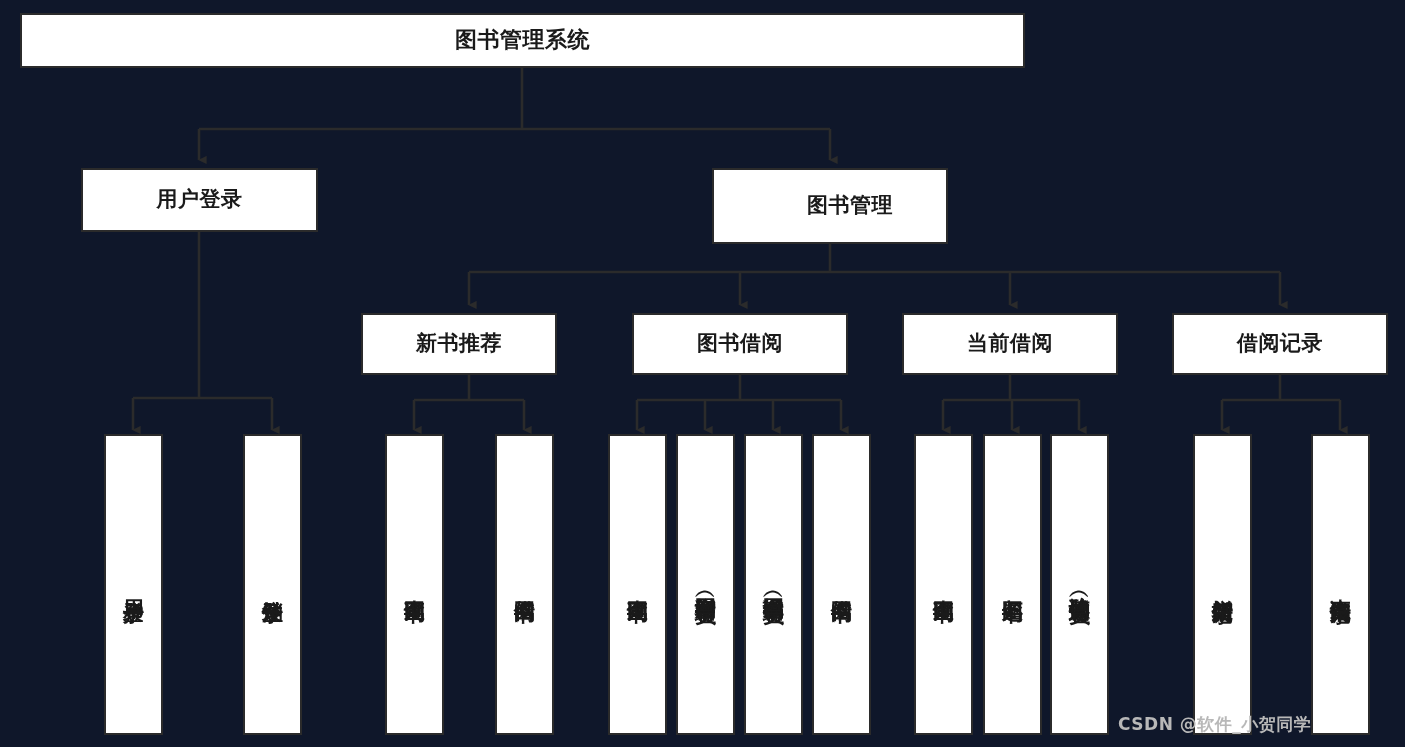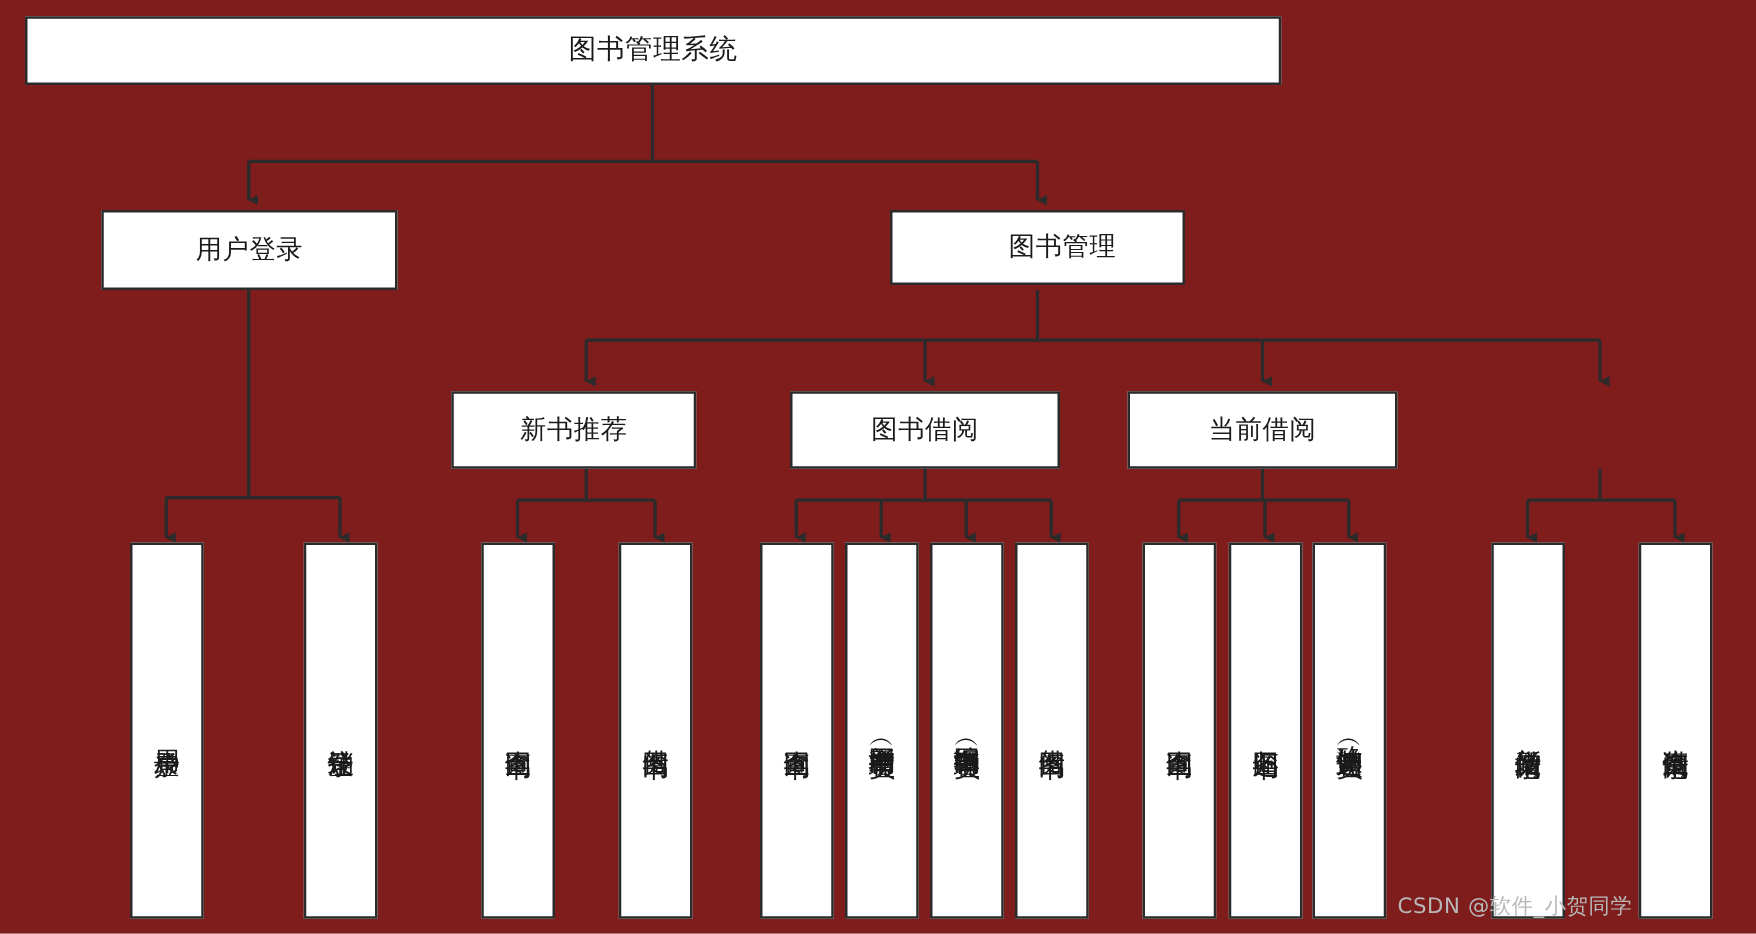--- a/index.html
+++ b/index.html
@@ -7,22 +7,23 @@
     padding: 0;
     background: #ffffff;
   }
   body {
     font-family: "DejaVu Sans", "Liberation Sans", sans-serif;
   }
   #canvas {
     position: relative;
     width: 1405px;
     height: 747px;
-    background: #7f1d1d;
+    background: #0f172a;
     overflow: hidden;
+    font-weight: bold;
   }
   #edges {
     position: absolute;
     left: 0;
     top: 0;
     width: 1405px;
     height: 747px;
     pointer-events: none;
   }
   .node {
@@ -124,33 +125,36 @@
     </g>
   </svg>
 
   <div class="node node-h node-root" style="left:20px; top:13px; width:1005px; height:55px;">
     <span>图书管理系统</span>
   </div>
 
   <div class="node node-h" style="left:81px; top:168px; width:237px; height:64px;">
     <span>用户登录</span>
   </div>
-  <div class="node node-h" style="left:712px; top:168px; width:236px; height:60px;padding-left:40px;">
+  <div class="node node-h" style="left:712px; top:168px; width:236px; height:76px;padding-left:40px;">
     <span>图书管理</span>
   </div>
 
   <div class="node node-h" style="left:361px; top:313px; width:196px; height:62px;">
     <span>新书推荐</span>
   </div>
   <div class="node node-h" style="left:902px; top:313px; width:216px; height:62px;">
     <span>当前借阅</span>
   </div>
   <div class="node node-h" style="left:632px; top:313px; width:216px; height:62px;">
     <span>图书借阅</span>
   </div>
+  <div class="node node-h" style="left:1172px; top:313px; width:216px; height:62px;">
+    <span>借阅记录</span>
+  </div>
 
   <div class="node node-v" style="left:104px; top:434px; width:59px; height:301px;">
     <span class="leaf-label">用户登录</span>
   </div>
   <div class="node node-v" style="left:243px; top:434px; width:59px; height:301px;">
     <span class="leaf-label">注销登录</span>
   </div>
 
   <div class="node node-v" style="left:385px; top:434px; width:59px; height:301px;">
     <span class="leaf-label">查询图书</span>

